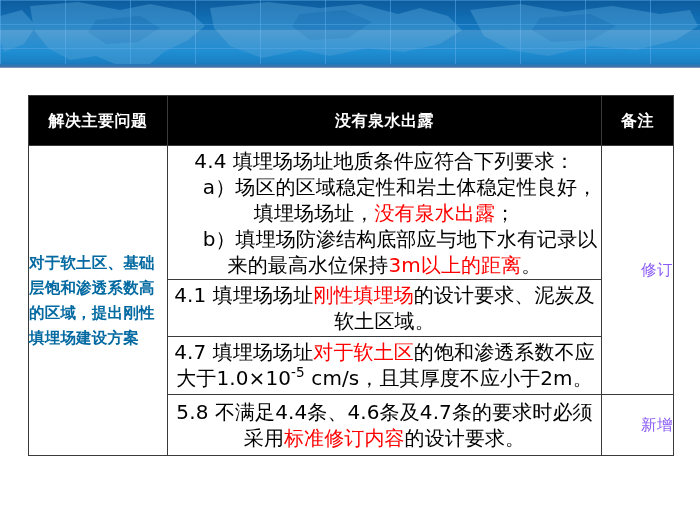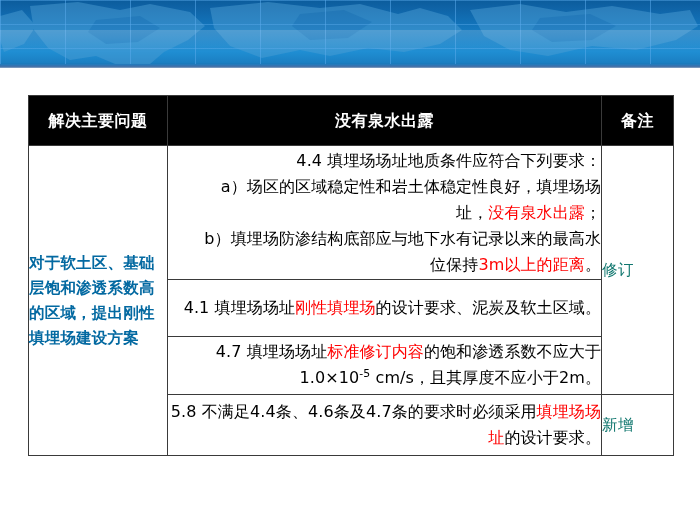--- a/index.html
+++ b/index.html
@@ -140,34 +140,34 @@
     font-size: 15.5px;
     line-height: 25px;
     color: #0369a1;
     text-align: left;
     padding: 0 8px;
     letter-spacing: 0.2px;
   }
 
   td.content {
     font-family: "DejaVu Sans", "Liberation Sans", sans-serif;
-    font-size: 16px;
+    font-size: 20px;
     line-height: 26px;
     color: #000000;
-    text-align: right;
+    text-align: center;
     padding: 3px 7px 4px 7px;
     letter-spacing: 0.1px;
   }
 
   td.note {
     font-family: "DejaVu Sans", "Liberation Sans", sans-serif;
     font-size: 15.5px;
     line-height: 22px;
-    color: #0f766e;
-    text-align: left;
+    color: #8b5cf6;
+    text-align: right;
     letter-spacing: 0.5px;
   }
 
   .hi { color: #ff0000; }
   .indent { display: inline-block; width: 1.55em; }
   sup.exp { font-size: 0.68em; vertical-align: super; line-height: 0; }
   .p { margin: 0; }
 </style>
 </head>
 <body>
@@ -220,26 +220,26 @@
             </td>
             <td class="note" rowspan="3">修订</td>
           </tr>
           <tr style="height: 56px;">
             <td class="content">
               <div class="p"><span>4.1  填埋场场址</span><span class="hi">刚性填埋场</span><span>的设计要求、泥炭及软土区域。</span></div>
             </td>
           </tr>
           <tr style="height: 56px;">
             <td class="content">
-              <div class="p"><span>4.7  填埋场场址</span><span class="hi">标准修订内容</span><span>的饱和渗透系数不应大于1.0×10<sup class="exp">-5</sup> cm/s，且其厚度不应小于2m。</span></div>
+              <div class="p"><span>4.7  填埋场场址</span><span class="hi">对于软土区</span><span>的饱和渗透系数不应大于1.0×10<sup class="exp">-5</sup> cm/s，且其厚度不应小于2m。</span></div>
             </td>
           </tr>
           <tr style="height: 60px;">
             <td class="content">
-              <div class="p"><span>5.8  不满足4.4条、4.6条及4.7条的要求时必须采用</span><span class="hi">填埋场场址</span><span>的设计要求。</span></div>
+              <div class="p"><span>5.8  不满足4.4条、4.6条及4.7条的要求时必须采用</span><span class="hi">标准修订内容</span><span>的设计要求。</span></div>
             </td>
             <td class="note" rowspan="1">新增</td>
           </tr>
         </tbody>
     </table>
   </div>
 
 </div>
 
 </body></html>

